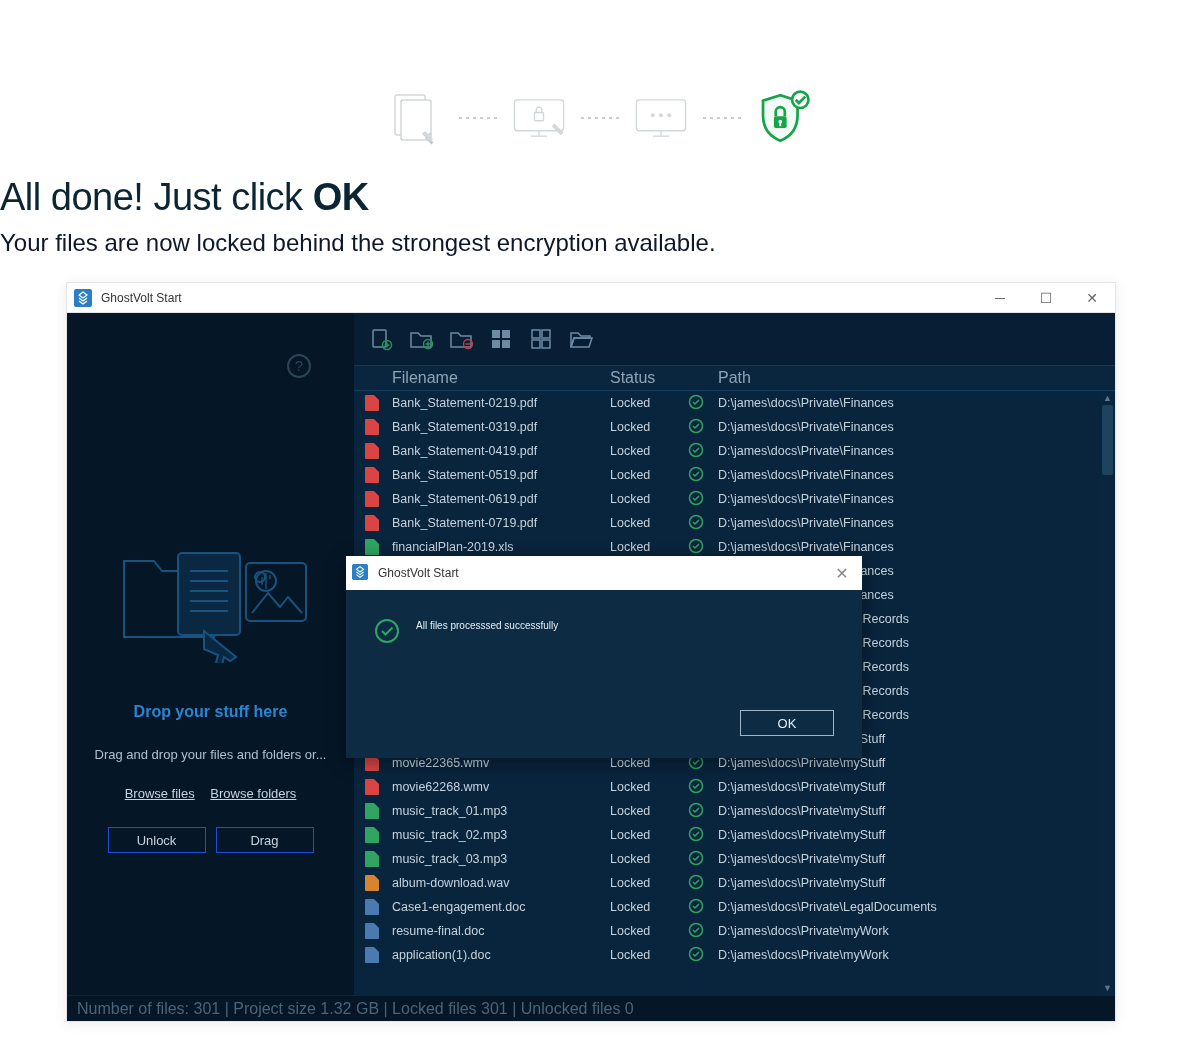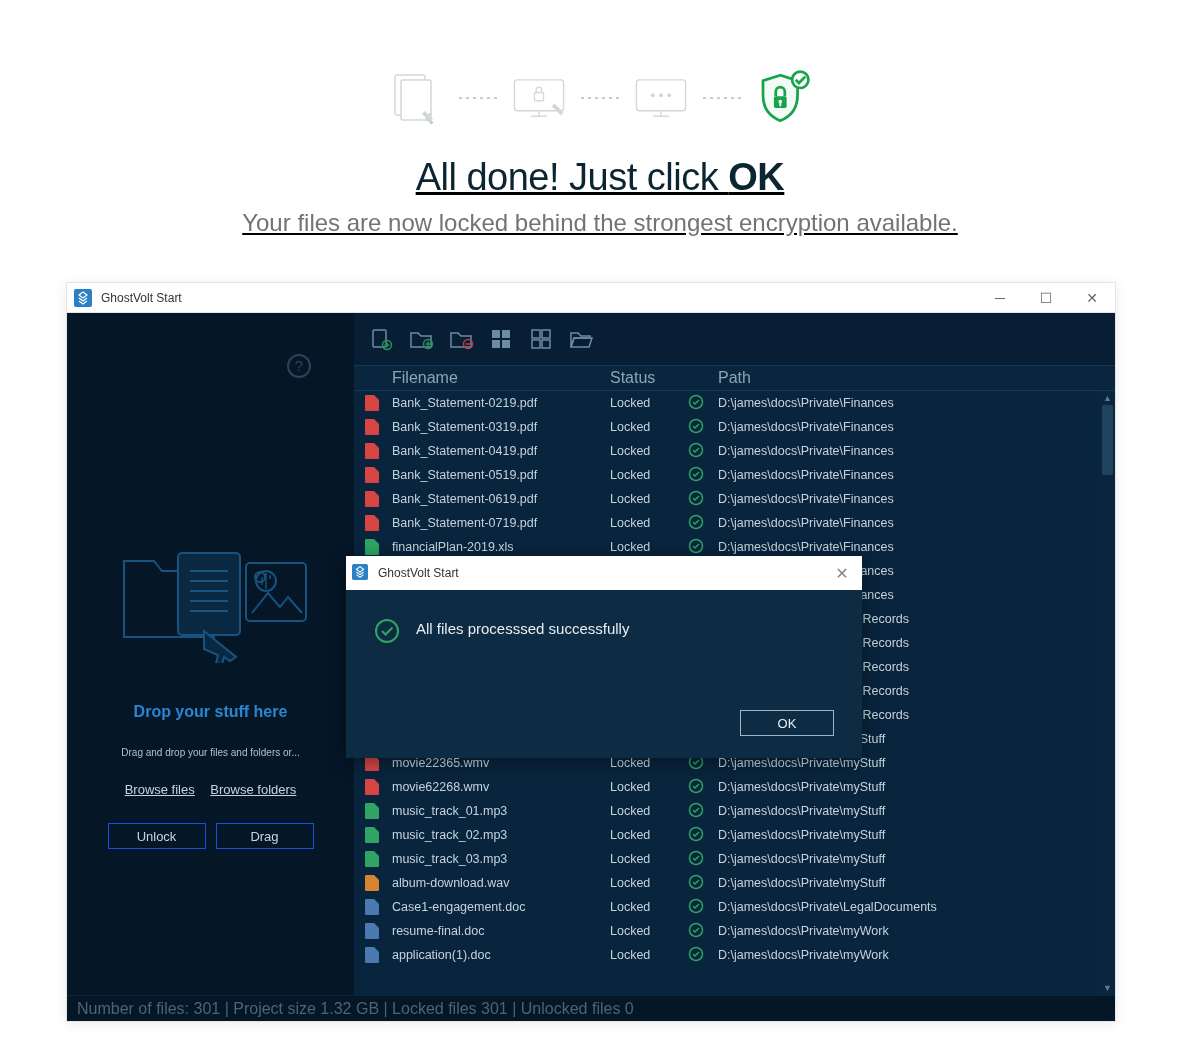--- a/index.html
+++ b/index.html
@@ -1,38 +1,38 @@
 <!DOCTYPE html>
 <html><head>
 <meta charset="utf-8">
 <style>
 * { margin: 0; padding: 0; box-sizing: border-box; }
 body { font-family: -apple-system, BlinkMacSystemFont, "Segoe UI", Helvetica, Arial, sans-serif; background: #fff; width: 1200px; height: 1050px; overflow: hidden; }
 
-.top-section { text-align: center; padding-top: 68px; text-decoration: underline; }
+.top-section { padding-top: 88px; }
 .progress-icons { display: flex; justify-content: center; align-items: center; gap: 12px; margin-bottom: 28px; }
 .picon { width: 60px; height: 60px; display: flex; align-items: center; justify-content: center; }
 .pdash { width: 38px; height: 2px; background-image: repeating-linear-gradient(to right, #ccc 0 3px, transparent 3px 7px); }
 .headline { font-size: 38px; font-weight: 300; color: #0b2532; letter-spacing: -0.5px; }
 .headline strong { font-weight: 800; }
-.subline { font-size: 24px; font-weight: 300; color: #737373; margin-top: 10px; }
+.subline { font-size: 24px; font-weight: 300; color: #0f172a; margin-top: 10px; }
 
 .window { position: absolute; left: 66px; top: 282px; width: 1050px; height: 740px; border: 1px solid #e5e5e5; box-shadow: 0 2px 12px rgba(0,0,0,0.08); background: #fff; }
 .titlebar { height: 30px; display: flex; align-items: center; background: #fff; border-bottom: 1px solid #e5e5e5; }
 .titlebar .app-icon { width: 20px; height: 20px; margin: 0 8px 0 6px; display: flex; align-items: center; justify-content: center; }
 .titlebar .title { font-size: 12px; color: #333; flex: 1; }
 .winbtns { display: flex; }
 .winbtn { width: 46px; height: 30px; display: flex; align-items: center; justify-content: center; color: #666; font-size: 14px; }
 
 .app-body { display: flex; height: calc(100% - 30px - 26px); background: #051627; }
 .sidebar { width: 287px; background: #051627; position: relative; display: flex; flex-direction: column; align-items: center; }
 .help-icon { position: absolute; top: 40px; right: 42px; }
 .dropzone-art { margin-top: 210px; }
 .drop-title { color: #2b86d1; font-size: 16px; font-weight: 600; margin-top: 36px; }
-.drop-hint { color: #afc1ce; font-size: 10px; margin-top: 26px; }
+.drop-hint { color: #afc1ce; font-size: 13px; margin-top: 26px; }
 .browse-row { margin-top: 24px; font-size: 13px; }
 .browse-row span { color: #c8d4dd; text-decoration: underline; cursor: pointer; margin: 0 6px; }
 .action-row { display: flex; gap: 10px; margin-top: 26px; }
 .action-row .btn { width: 98px; height: 26px; border: 1px solid #1d4ed8; color: #c8d4dd; background: transparent; font-size: 13px; display: flex; align-items: center; justify-content: center; cursor: pointer; }
 
 .main { flex: 1; background: #09243d; display: flex; flex-direction: column; position: relative; }
 .toolbar { height: 52px; display: flex; align-items: center; padding-left: 14px; gap: 14px; background: #071e34; }
 .tbicon { width: 26px; height: 26px; display: flex; align-items: center; justify-content: center; opacity: 0.85; }
 
 .table-header { display: flex; height: 26px; background: #0a263f; border-top: 1px solid #123a5b; border-bottom: 1px solid #123a5b; font-size: 16px; color: #8ea4b5; align-items: center; }
@@ -51,21 +51,21 @@
 .scroll-arrow { position: absolute; right: 0; width: 15px; height: 14px; display:flex; align-items:center; justify-content:center; color:#5a7a92; font-size:9px; }
 
 .statusbar { height: 26px; background: #051627; color: #4a6578; font-size: 16px; display: flex; align-items: center; padding-left: 10px; border-top: 1px solid #0a263f; }
 
 .dialog { position: absolute; left: 346px; top: 556px; width: 516px; background: #0d2c44; box-shadow: 0 4px 18px rgba(0,0,0,0.4); }
 .dialog-title { height: 34px; background: #fff; display: flex; align-items: center; }
 .dialog-title .app-icon { width: 18px; height: 18px; margin: 0 8px 0 6px; }
 .dialog-title .txt { font-size: 12px; color: #333; flex: 1; }
 .dialog-title .close { width: 40px; height: 34px; display:flex; align-items:center; justify-content:center; color:#888; font-size:16px; }
 .dialog-body { padding: 28px 28px 18px 28px; min-height: 120px; display: flex; align-items: flex-start; gap: 16px; }
-.dialog-body .msg { color: #e6eef4; font-size: 15px; margin-top: 2px; }
+.dialog-body .msg { color: #e6eef4; font-size: 10px; margin-top: 2px; }
 .dialog-footer { display: flex; justify-content: flex-end; padding: 0 28px 22px 0; }
 .ok-btn { width: 94px; height: 26px; border: 1px solid #9db5c6; background: transparent; color: #e6eef4; font-size: 13px; cursor: pointer; }
 
 .file-ico { width: 14px; height: 16px; border-radius: 1px; position: relative; }
 .file-ico::after { content: ''; position: absolute; top: 0; right: 0; width: 5px; height: 5px; background: #09243d; clip-path: polygon(100% 0, 100% 100%, 0 0); }
 .ft-red { background: #d94545; }
 .ft-green { background: #2fa463; }
 .ft-orange { background: #d8832f; }
 .ft-blue { background: #4a7ab0; }
 

